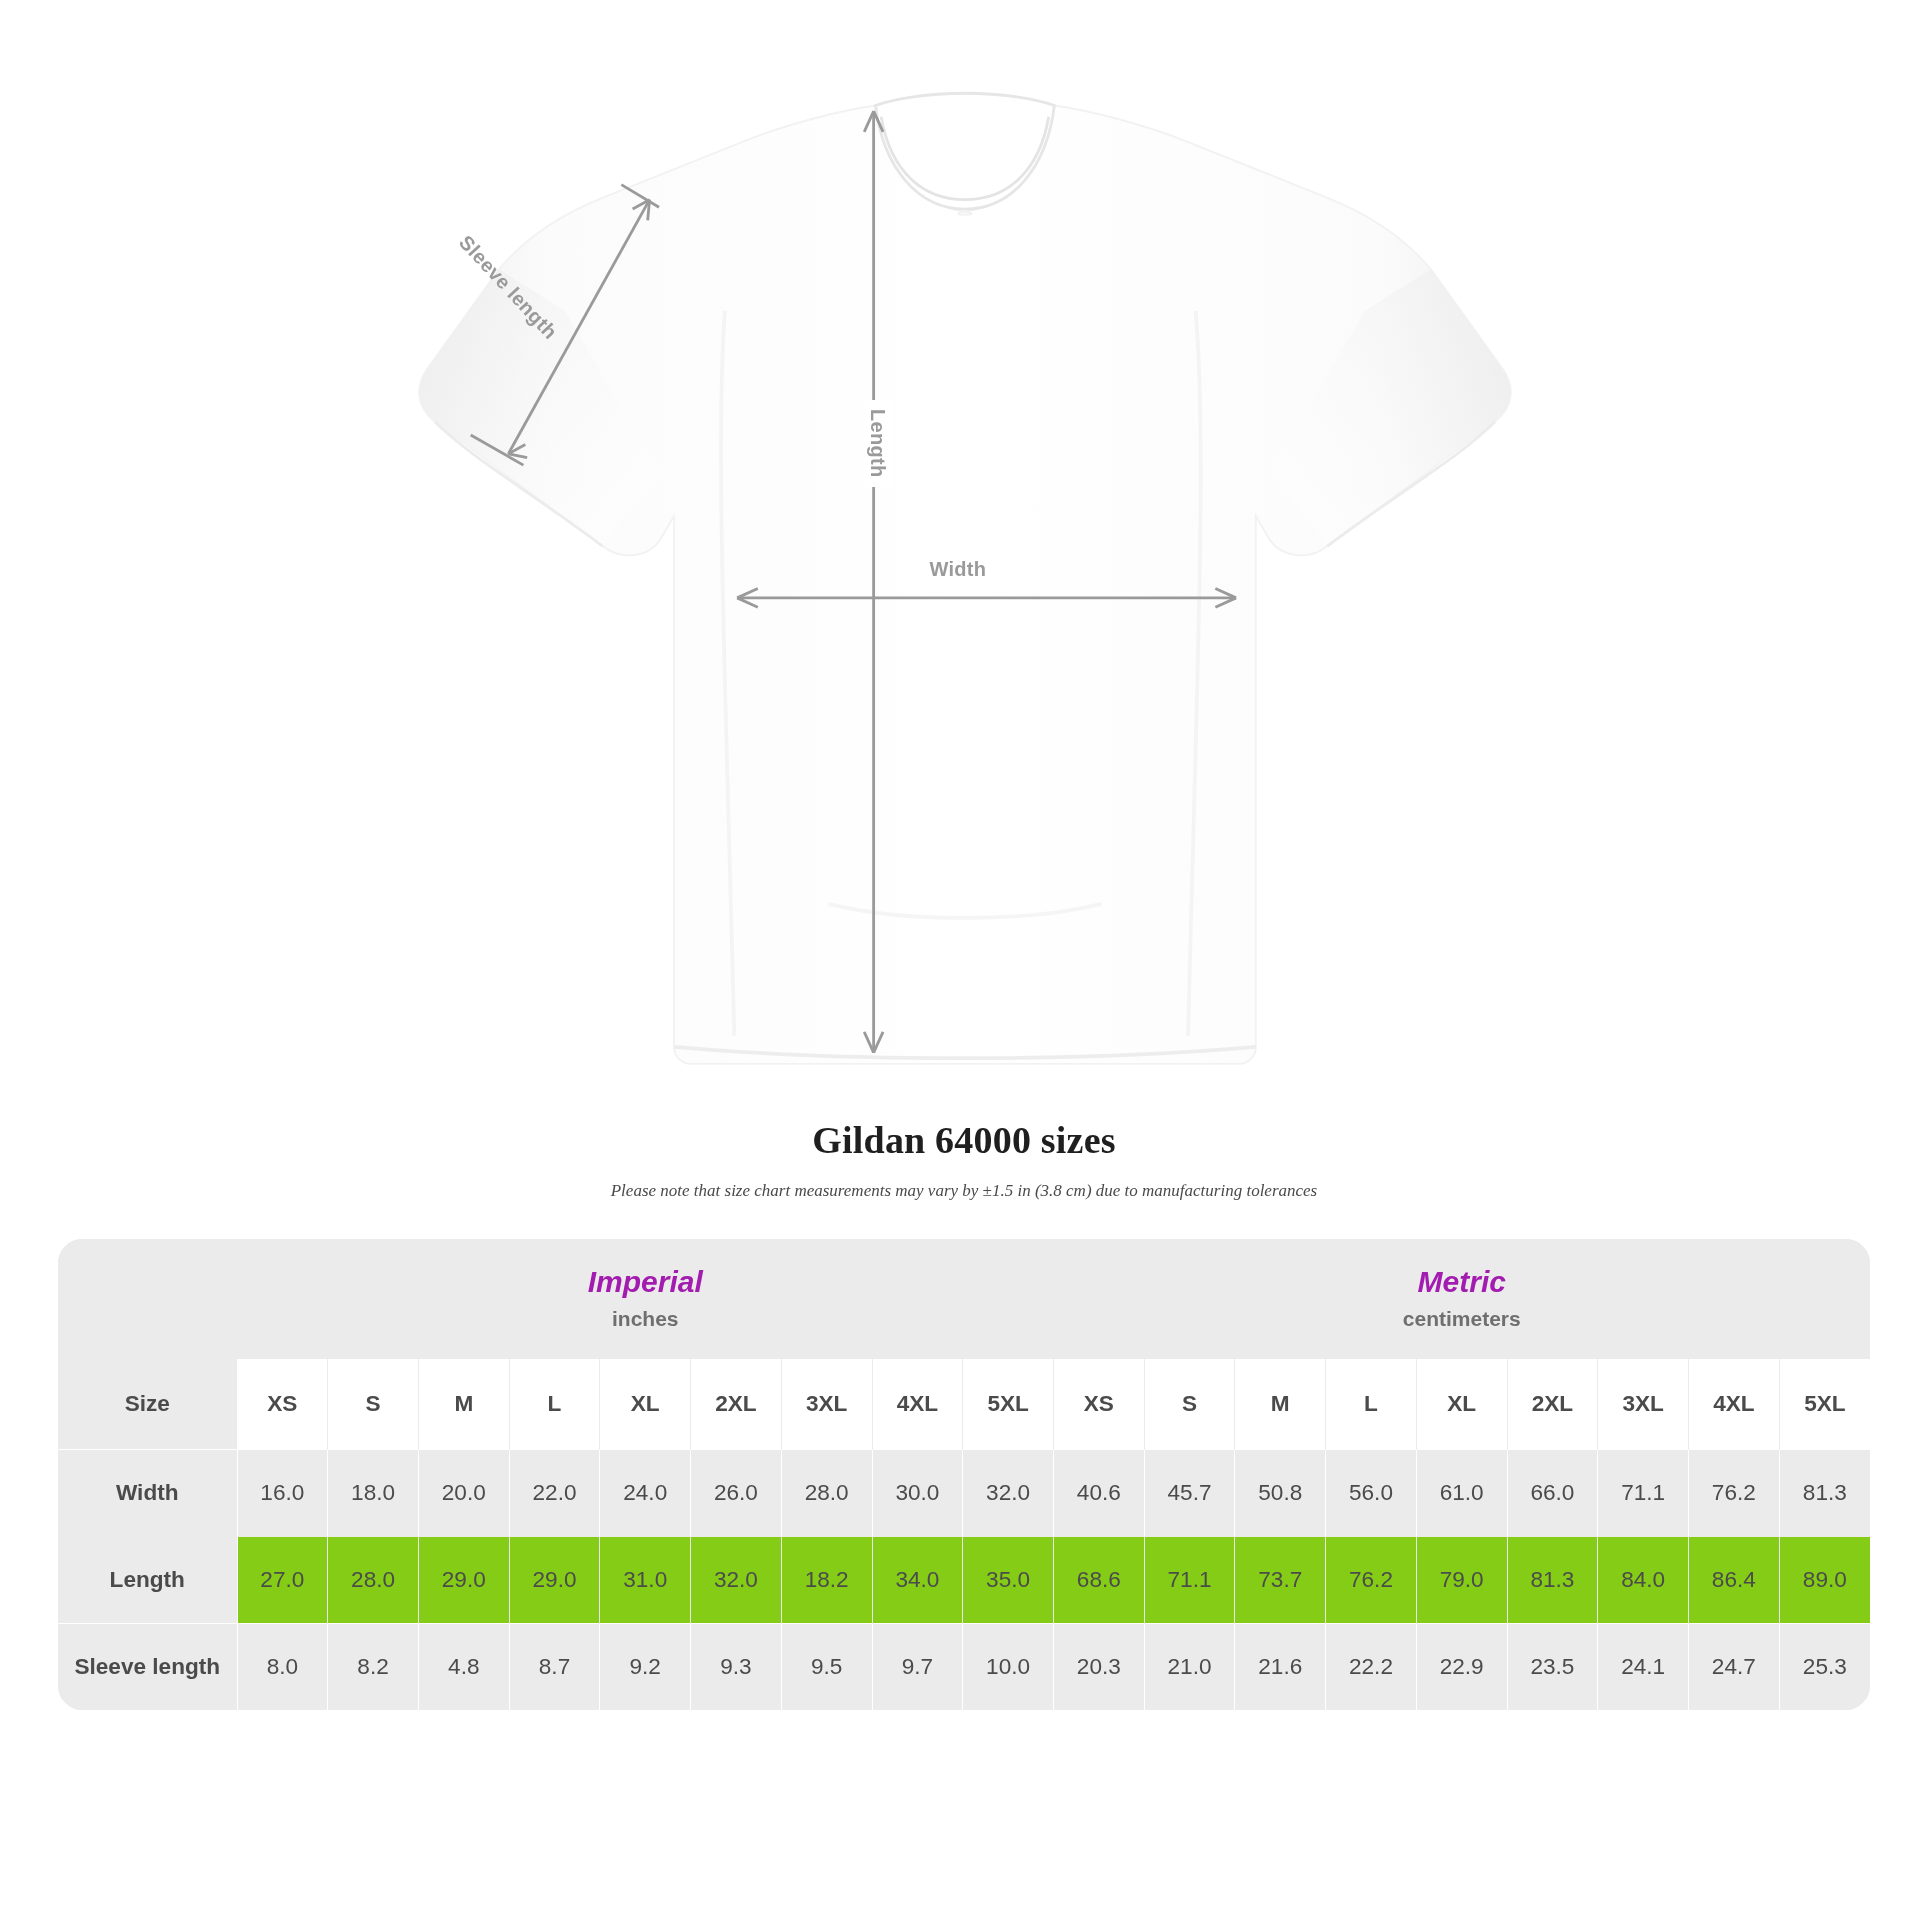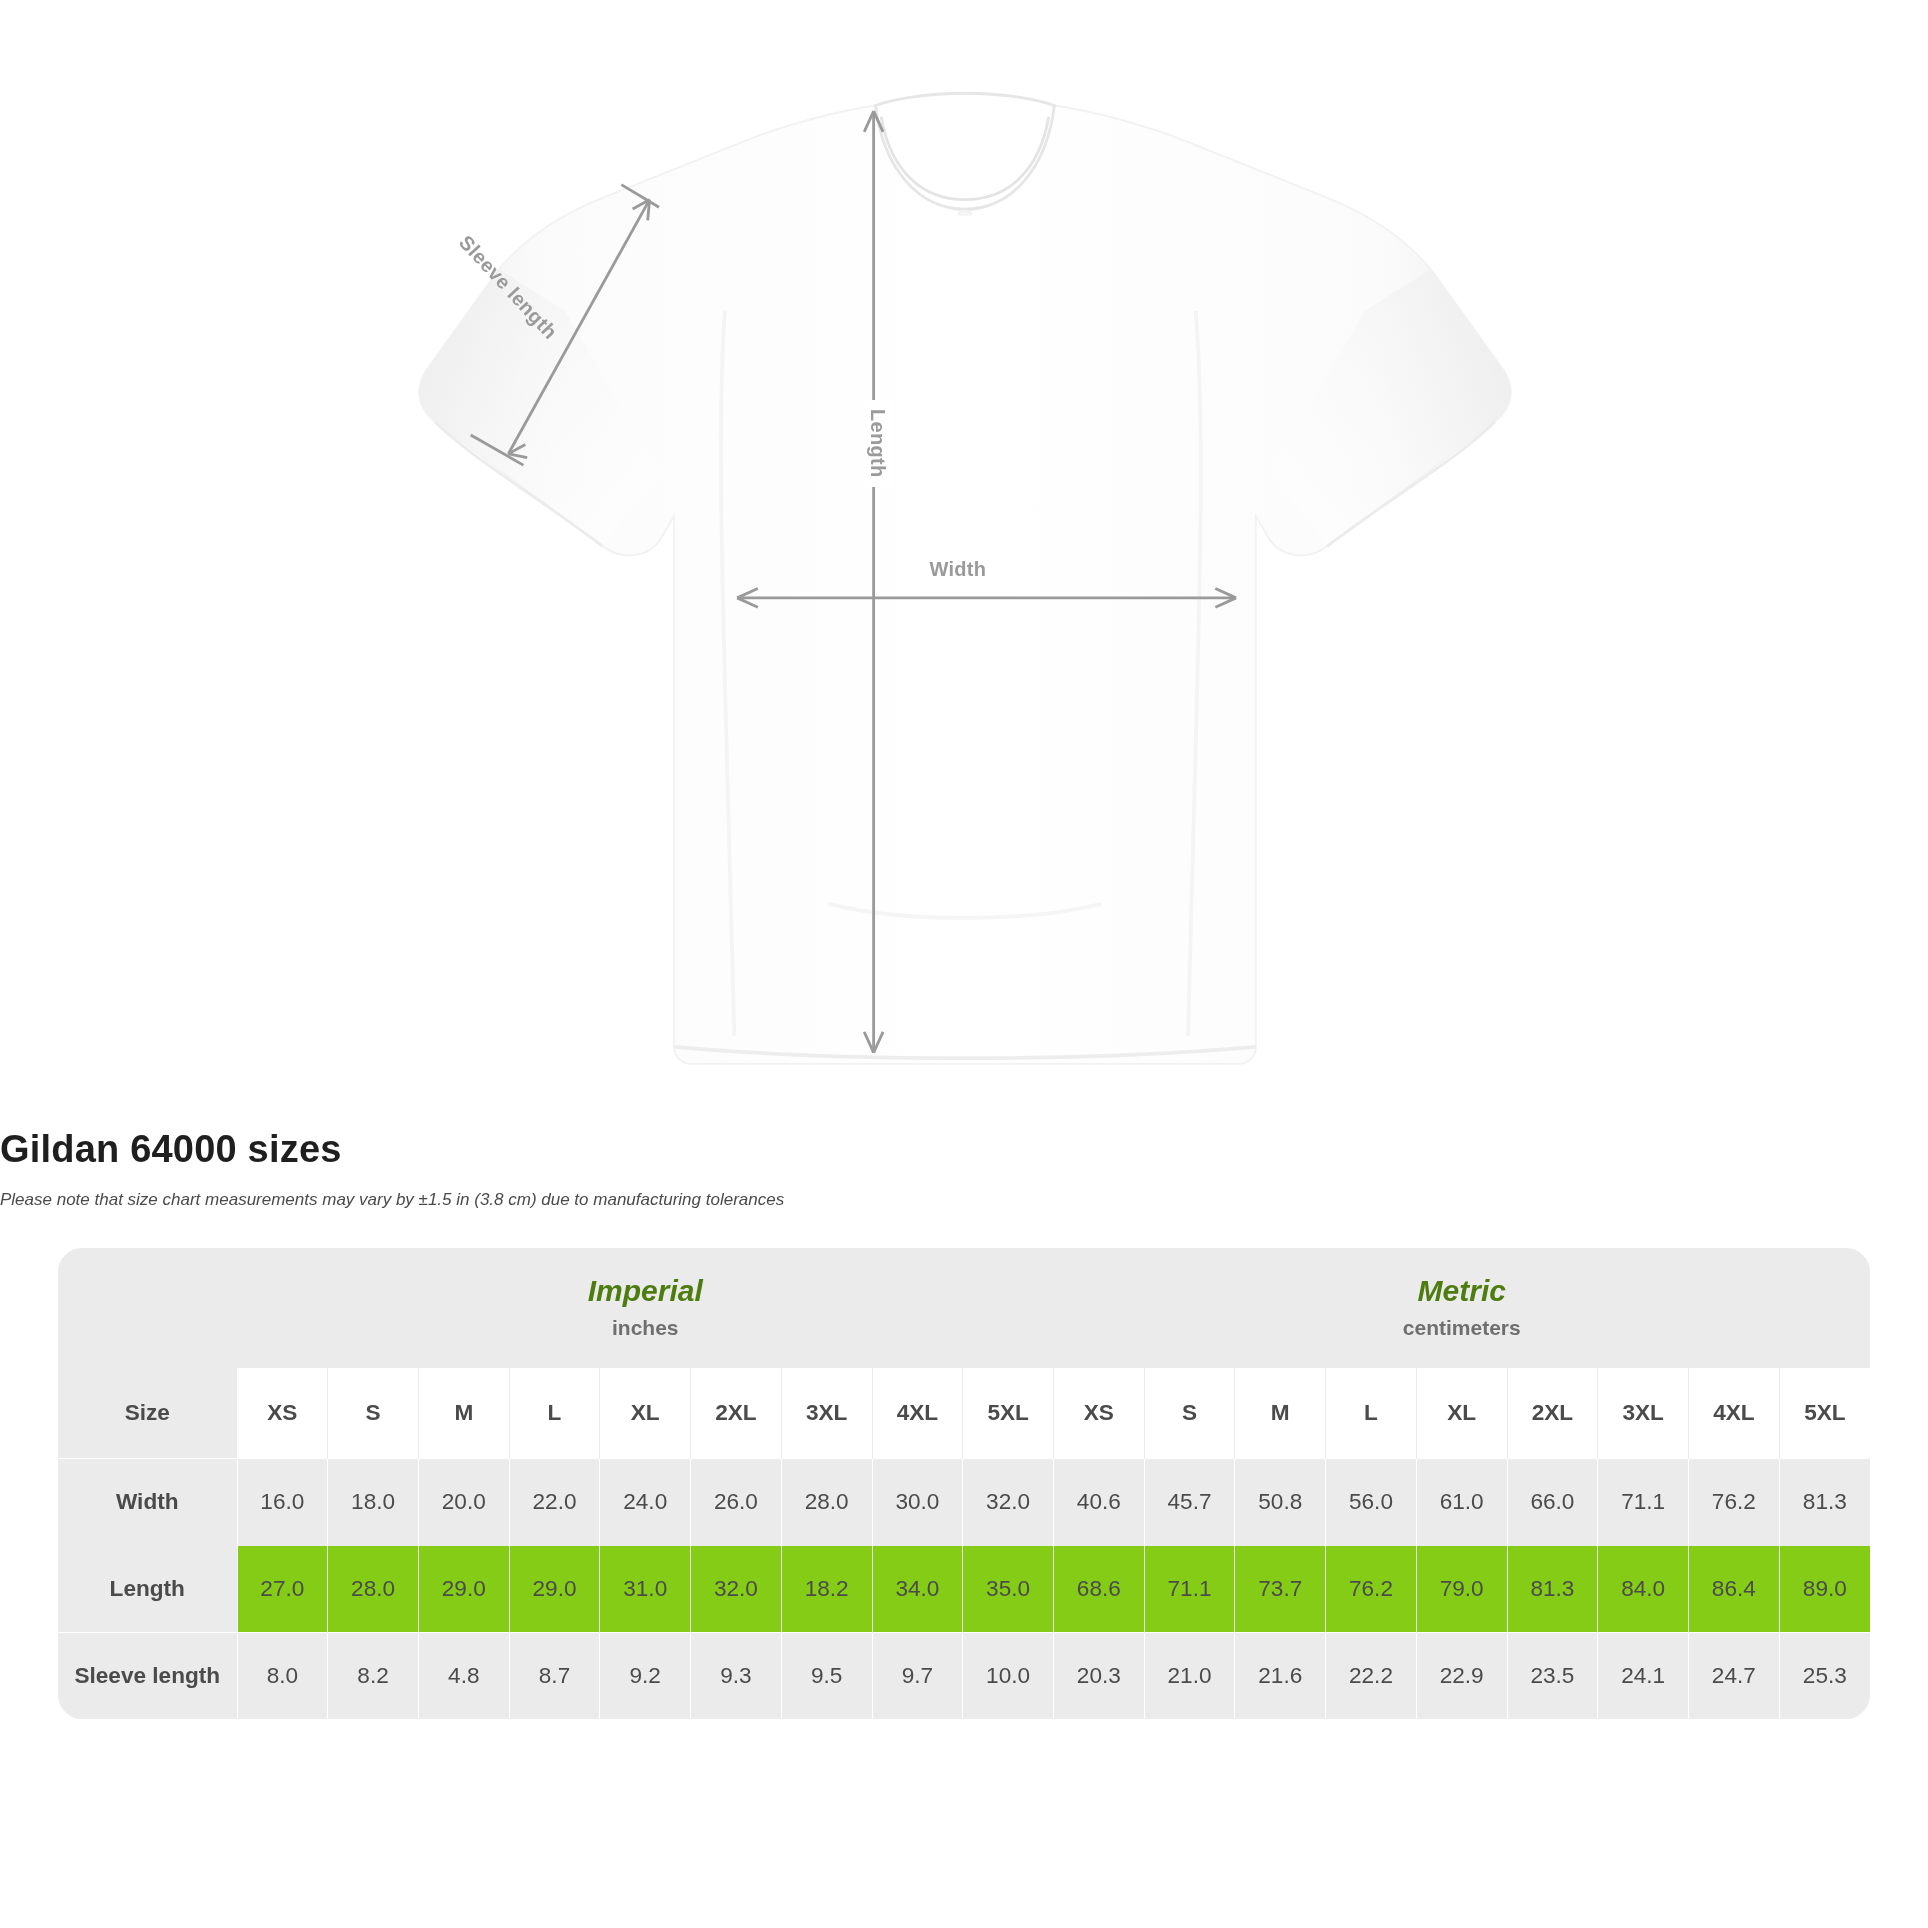--- a/index.html
+++ b/index.html
@@ -50,22 +50,23 @@
   }
   .dim-sleeve {
     left: 471px; top: 231px;
     transform: rotate(47deg);
     transform-origin: left top;
     background: transparent;
   }
 
   
   .title-block {
-    text-align: left;
-    margin-top: 17px;
+    text-align: center;
+    margin-top: 7px;
+    font-family: Liberation Serif, serif;
   }
   .chart-title {
     font-size: 38px;
     font-weight: bold;
     color: #1f1f1f;
     letter-spacing: 0.2px;
   }
   .chart-note {
     margin-top: 19px;
     font-size: 17px;
@@ -93,21 +94,21 @@
   }
   .unit-row th {
     background: #ebebeb;
     border: none;
     padding: 26px 0 28px 0;
   }
   .unit-name {
     font-size: 30px;
     font-weight: bold;
     font-style: italic;
-    color: #4d7c0f;
+    color: #a21caf;
     display: block;
   }
   .unit-sub {
     font-size: 21px;
     color: #6f6f6f;
     display: block;
     margin-top: 7.5px;
   }
   .corner-cell { background: #ebebeb; }
 

